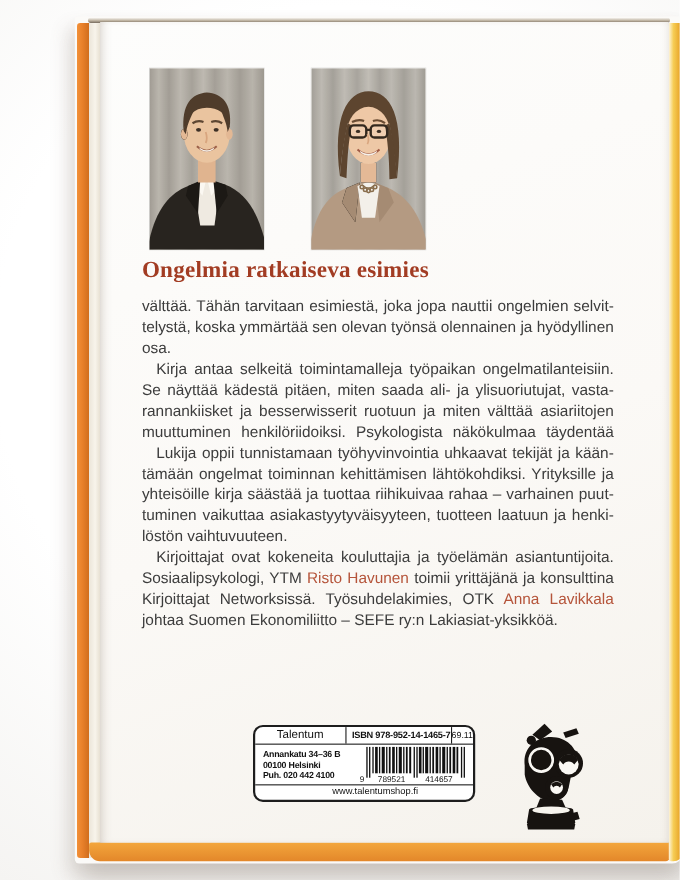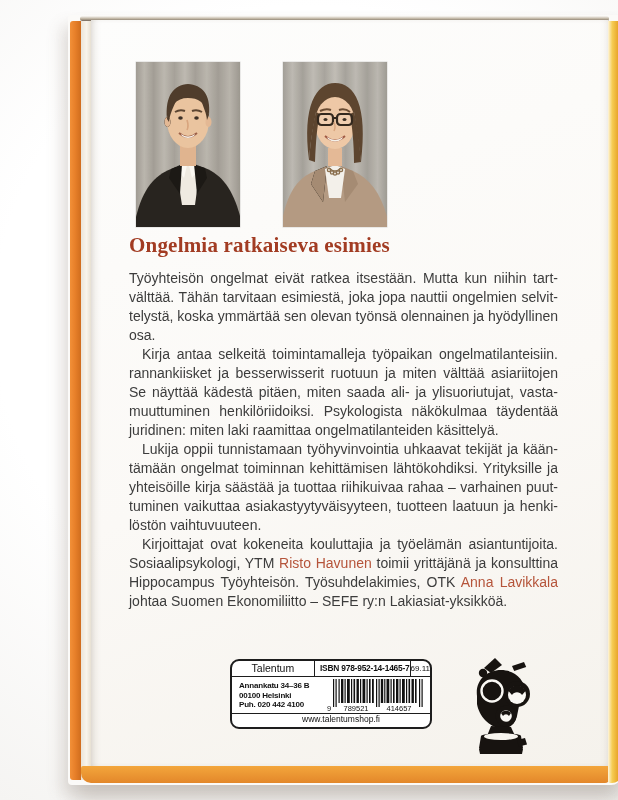--- a/index.html
+++ b/index.html
@@ -168,37 +168,35 @@
             <circle cx="52" cy="111.5" r="1.6"></circle>
               <circle cx="55" cy="110.5" r="1.6"></circle>
               <circle cx="58" cy="108" r="1.6"></circle>
           </g>
         </svg>
       </div>
 
       <div class="title">Ongelmia ratkaiseva esimies</div>
 
       <div class="body">
-        <div class="ln j">Työyhteisön ongelmat eivät ratkea itsestään. Mutta kun niihin tart-</div>
         <div class="ln j">välttää. Tähän tarvitaan esimiestä, joka jopa nauttii ongelmien selvit-</div>
         <div class="ln j">telystä, koska ymmärtää sen olevan työnsä olennainen ja hyödyllinen</div>
         <div class="ln">osa.</div>
         <div class="ln j ind">Kirja antaa selkeitä toimintamalleja työpaikan ongelmatilanteisiin.</div>
+        <div class="ln j">Se näyttää kädestä pitäen, miten saada ali- ja ylisuoriutujat, vasta-</div>
         <div class="ln j">rannankiisket ja besserwisserit ruotuun ja miten välttää asiariitojen</div>
-        <div class="ln j">Se näyttää kädestä pitäen, miten saada ali- ja ylisuoriutujat, vasta-</div>
         <div class="ln j">muuttuminen henkilöriidoiksi. Psykologista näkökulmaa täydentää</div>
-        <div class="ln">juridinen: miten laki raamittaa ongelmatilanteiden käsittelyä.</div>
         <div class="ln j ind">Lukija oppii tunnistamaan työhyvinvointia uhkaavat tekijät ja kään-</div>
         <div class="ln j">tämään ongelmat toiminnan kehittämisen lähtökohdiksi. Yrityksille ja</div>
         <div class="ln j">yhteisöille kirja säästää ja tuottaa riihikuivaa rahaa – varhainen puut-</div>
         <div class="ln j">tuminen vaikuttaa asiakastyytyväisyyteen, tuotteen laatuun ja henki-</div>
         <div class="ln">löstön vaihtuvuuteen.</div>
         <div class="ln j ind">Kirjoittajat ovat kokeneita kouluttajia ja työelämän asiantuntijoita.</div>
         <div class="ln j"><span>Sosiaalipsykologi, YTM </span><span class="an">Risto Havunen</span><span> toimii yrittäjänä ja konsulttina</span></div>
-        <div class="ln j"><span>Hippocampus Työyhteisön. Työsuhdelakimies, OTK </span><span class="an">Anna Lavikkala</span></div>
+        <div class="ln j"><span>Kirjoittajat Networksissä. Työsuhdelakimies, OTK </span><span class="an">Anna Lavikkala</span></div>
         <div class="ln">johtaa Suomen Ekonomiliitto – SEFE ry:n Lakiasiat-yksikköä.</div>
       </div>
 
       <div class="pubbox">
         <div class="pub-head">
           <div class="c1">Talentum</div>
           <div class="c2">ISBN 978-952-14-1465-7</div>
           <div class="c3">69.11</div>
         </div>
         <div class="pub-main">

